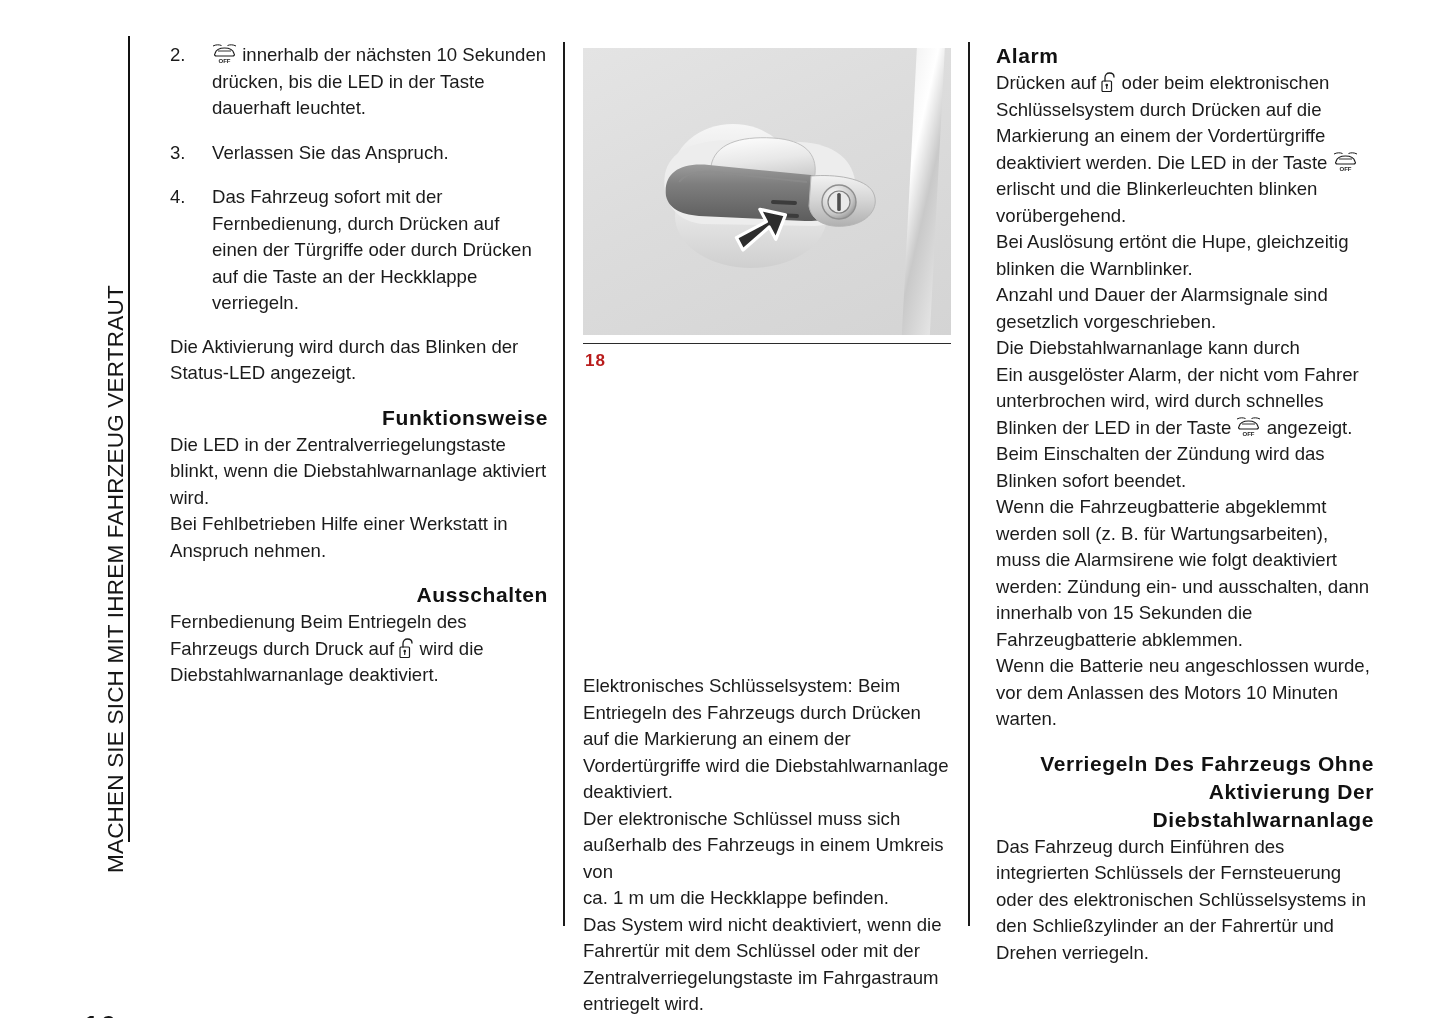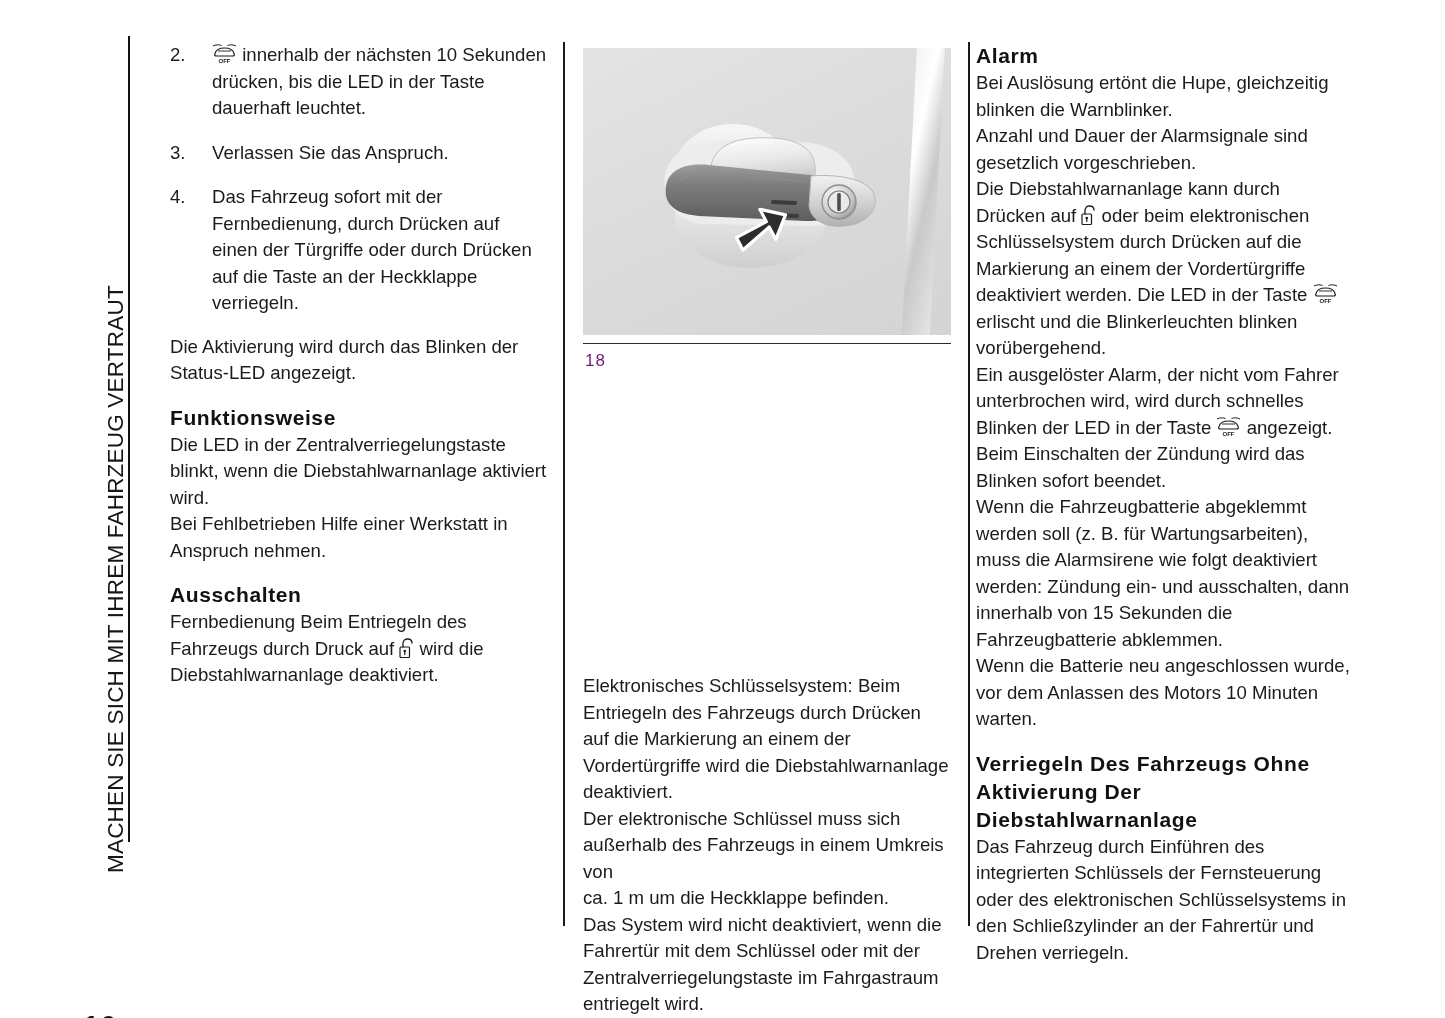--- a/index.html
+++ b/index.html
@@ -64,39 +64,39 @@
   .col-rule.c1 { left: 563px; }
   .col-rule.c2 { left: 968px; }
 
   
   .col {
     position: absolute;
     top: 42px;
   }
   .col-left   { left: 170px; width: 378px; }
   .col-mid    { left: 583px; width: 368px; }
-  .col-right  { left: 976px; width: 378px; }
+  .col-right  { left: 996px; width: 378px; }
 
   p, .para {
     margin: 0 0 0 0;
     font-size: 18.6px;
     line-height: 26.5px;
     color: #1b1b1b;
   }
   .gap { height: 17px; }
 
   h2.section {
     margin: 0;
     font-size: 21px;
     font-weight: bold;
     letter-spacing: 0.6px;
     color: #111111;
     line-height: 28px;
   }
-  h2.section.spaced { margin-top: 17px; }
+  h2.section.spaced { margin-top: 17px; text-align: right; }
 
   
   ol.steps {
     margin: 0;
     padding: 0;
     list-style: none;
   }
   ol.steps li {
     position: relative;
     padding-left: 42px;
@@ -153,22 +153,23 @@
     left: 0;
     top: 295px;
     width: 368px; height: 1.4px;
     background: #2b2b2b;
   }
   .fig-caption {
     position: absolute;
     left: 2px;
     top: 303px;
     font-size: 17px;
-    color: #701a75;
+    color: #b91c1c;
     letter-spacing: 1px;
+    font-weight: bold;
   }
   .fig-spacer { height: 338px; }
 
   svg.handle-art { position: absolute; left: 0; top: 0; }
 </style>
 </head>
 <body>
 
 <div id="page">
 
@@ -284,35 +285,35 @@
     <p class="para">Elektronisches Schlüsselsystem: Beim Entriegeln des Fahrzeugs durch Drücken auf die Markierung an einem der Vordertürgriffe wird die Diebstahlwarnanlage deaktiviert.<br>Der elektronische Schlüssel muss sich außerhalb des Fahrzeugs in einem Umkreis von<br>ca. 1 m um die Heckklappe befinden.<br>Das System wird nicht deaktiviert, wenn die Fahrertür mit dem Schlüssel oder mit der Zentralverriegelungstaste im Fahrgastraum entriegelt wird.</p>
 
     <div class="gap"></div>
 
   </div>
 
   <div class="col col-right">
 
     <h2 class="section">Alarm</h2>
 
-    <p class="para">Bei Auslösung ertönt die Hupe, gleichzeitig blinken die Warnblinker.<br>Anzahl und Dauer der Alarmsignale sind gesetzlich vorgeschrieben.<br>Die Diebstahlwarnanlage kann durch</p>
-
     <p class="para"><span>Drücken auf </span><span class="icon-inline icon-unlock"><svg viewBox="0 0 30 42" width="15" height="21" xmlns="http://www.w3.org/2000/svg">
        <path d="M8 18 L8 11 C8 5 12 2 17 2 C22 2 26 5 26 10" fill="none" stroke="#1b1b1b" stroke-width="2.6" stroke-linecap="round"></path>
        <rect x="2" y="18" width="19" height="21" rx="2" ry="2" fill="none" stroke="#1b1b1b" stroke-width="2.4"></rect>
        <circle cx="11.5" cy="26" r="2.6" fill="#1b1b1b"></circle>
        <path d="M11.5 27 L11.5 33" stroke="#1b1b1b" stroke-width="2.4" stroke-linecap="round"></path>
       </svg></span><span> oder beim elektronischen Schlüsselsystem durch Drücken auf die Markierung an einem der Vordertürgriffe deaktiviert werden. Die LED in der Taste </span><span class="icon-inline icon-alarmoff"><svg viewBox="0 0 50 40" width="25" height="20" xmlns="http://www.w3.org/2000/svg">
        <path d="M6 19 C8 12 13 8 25 8 C37 8 42 12 44 19 C46 22 44 24 41 24 L9 24 C6 24 4 22 6 19 Z" fill="none" stroke="#1b1b1b" stroke-width="2.4"></path>
        <path d="M12 14 L38 14" stroke="#1b1b1b" stroke-width="1.8"></path>
        <path d="M2 4 C8 1 14 1 19 3" fill="none" stroke="#1b1b1b" stroke-width="2"></path>
        <path d="M31 3 C36 1 42 1 48 4" fill="none" stroke="#1b1b1b" stroke-width="2"></path>
        <text x="25" y="37" font-family="Liberation Sans, sans-serif" font-size="12" font-weight="bold" text-anchor="middle" fill="#1b1b1b">OFF</text>
       </svg></span><span> erlischt und die Blinkerleuchten blinken vorübergehend.</span></p>
 
+    <p class="para">Bei Auslösung ertönt die Hupe, gleichzeitig blinken die Warnblinker.<br>Anzahl und Dauer der Alarmsignale sind gesetzlich vorgeschrieben.<br>Die Diebstahlwarnanlage kann durch</p>
+
     <p class="para"><span>Ein ausgelöster Alarm, der nicht vom Fahrer unterbrochen wird, wird durch schnelles Blinken der LED in der Taste </span><span class="icon-inline icon-alarmoff"><svg viewBox="0 0 50 40" width="25" height="20" xmlns="http://www.w3.org/2000/svg">
        <path d="M6 19 C8 12 13 8 25 8 C37 8 42 12 44 19 C46 22 44 24 41 24 L9 24 C6 24 4 22 6 19 Z" fill="none" stroke="#1b1b1b" stroke-width="2.4"></path>
        <path d="M12 14 L38 14" stroke="#1b1b1b" stroke-width="1.8"></path>
        <path d="M2 4 C8 1 14 1 19 3" fill="none" stroke="#1b1b1b" stroke-width="2"></path>
        <path d="M31 3 C36 1 42 1 48 4" fill="none" stroke="#1b1b1b" stroke-width="2"></path>
        <text x="25" y="37" font-family="Liberation Sans, sans-serif" font-size="12" font-weight="bold" text-anchor="middle" fill="#1b1b1b">OFF</text>
       </svg></span><span> angezeigt. Beim Einschalten der Zündung wird das Blinken sofort beendet.<br>Wenn die Fahrzeugbatterie abgeklemmt werden soll (z. B. für Wartungsarbeiten), muss die Alarmsirene wie folgt deaktiviert werden: Zündung ein- und ausschalten, dann innerhalb von 15 Sekunden die Fahrzeugbatterie abklemmen.<br>Wenn die Batterie neu angeschlossen wurde, vor dem Anlassen des Motors 10 Minuten warten.</span></p>
 
     <h2 class="section spaced">Verriegeln Des Fahrzeugs Ohne Aktivierung Der Diebstahlwarnanlage</h2>
 

